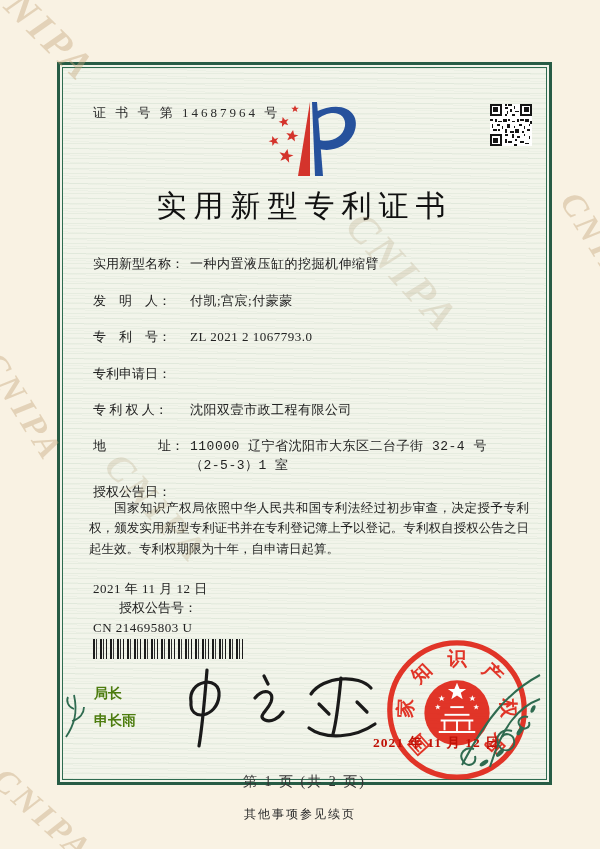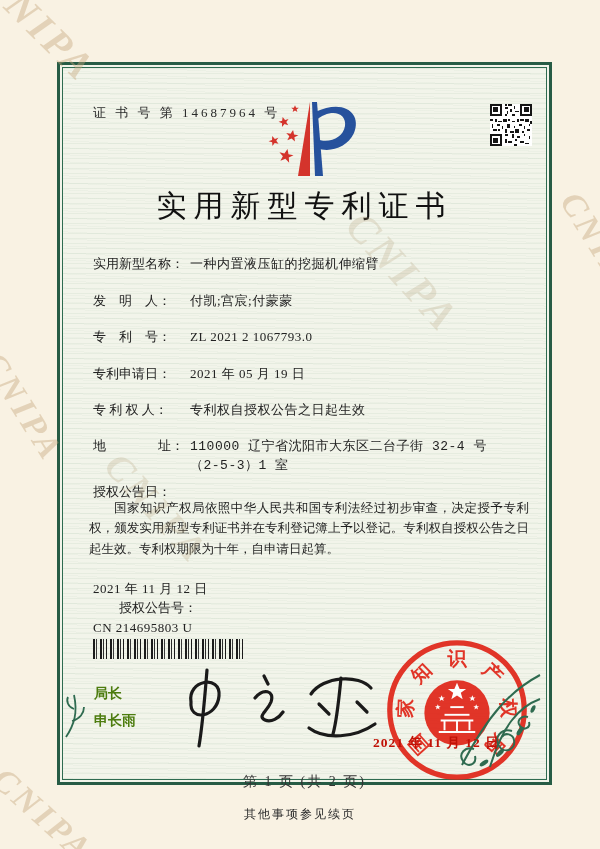--- a/index.html
+++ b/index.html
@@ -208,25 +208,24 @@
         <div class="field-row">
           <span class="field-label">发　明　人：</span>
           <span class="field-value">付凯;宫宸;付蒙蒙</span>
         </div>
         <div class="field-row">
           <span class="field-label">专　利　号：</span>
           <span class="field-value">ZL 2021 2 1067793.0</span>
         </div>
         <div class="field-row">
           <span class="field-label">专利申请日：</span>
-          <span class="field-value">2021 年 05 月 19 日</span>
         </div>
         <div class="field-row">
           <span class="field-label">专 利 权 人：</span>
-          <span class="field-value">专利权自授权公告之日起生效</span>
+          <span class="field-value">沈阳双壹市政工程有限公司</span>
         </div>
         <div class="field-row addr">
           <span class="field-label">地　　　　址：</span>
           <span class="field-value" style="max-width:318px;">110000 辽宁省沈阳市大东区二台子街 32-4 号（2-5-3）1 室</span>
         </div>
         <div class="field-row grant-row">
           <span class="field-label">授权公告日：</span>
           <span class="field-value" style="flex:0 0 auto;">2021 年 11 月 12 日</span>
           <span class="field-label2 second">授权公告号：</span>
           <span class="field-value" style="flex:0 0 auto;">CN 214695803 U</span>

